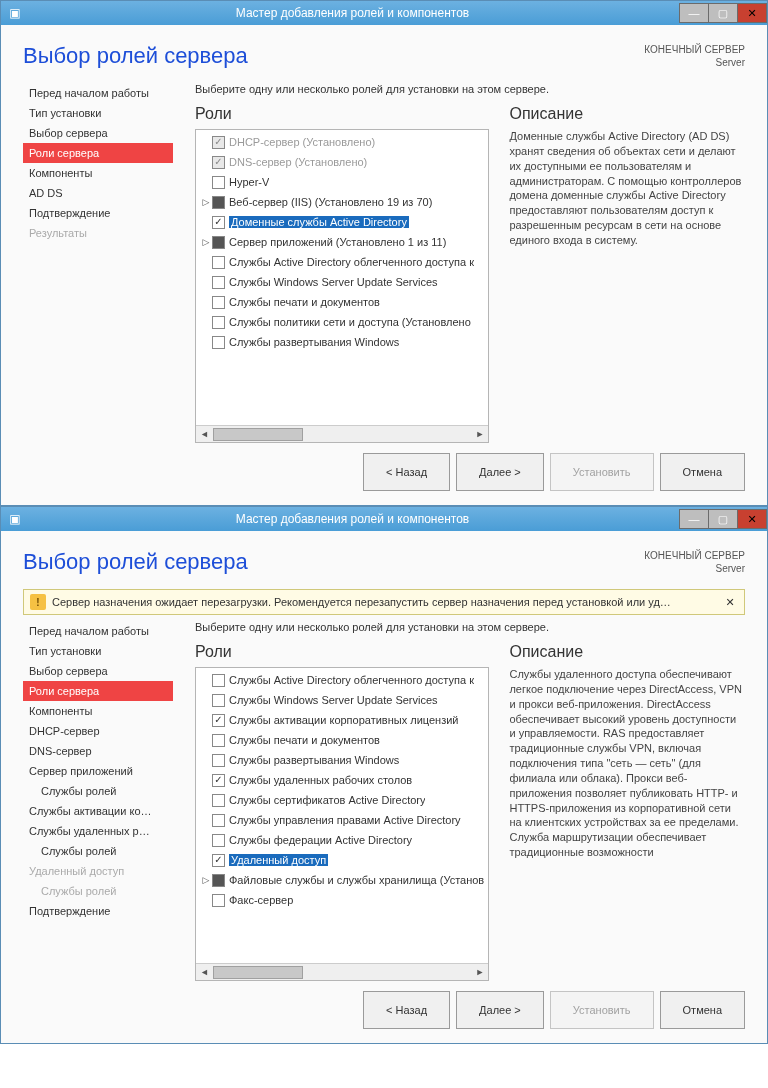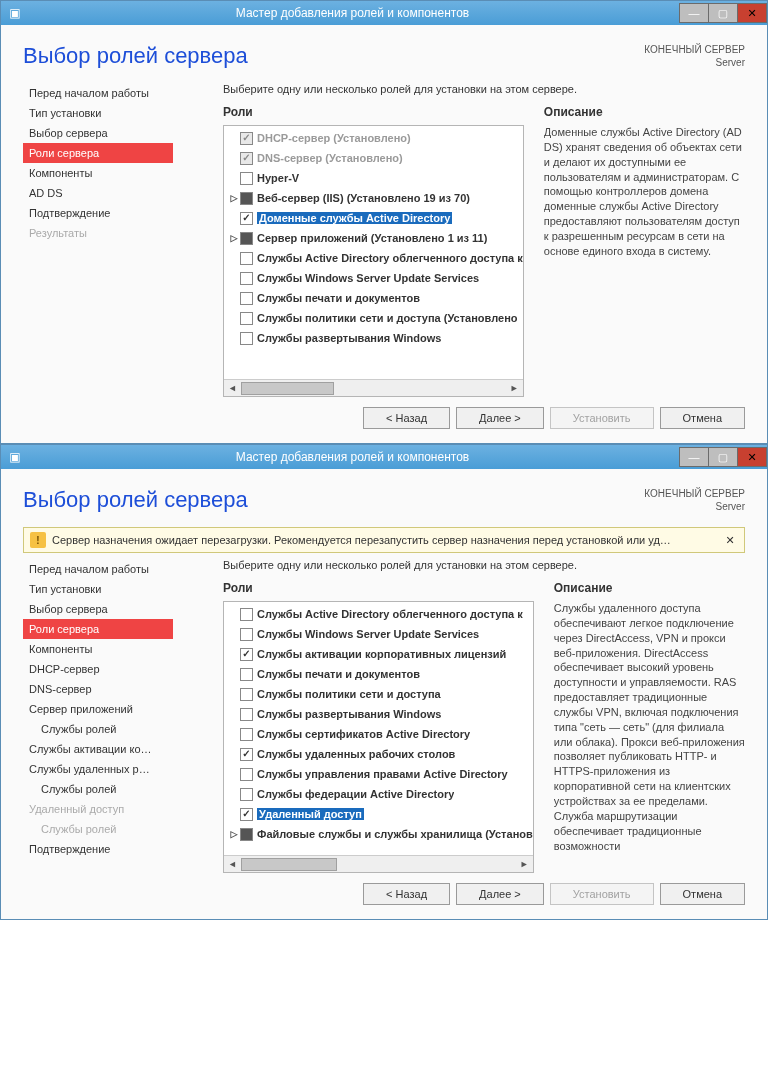--- a/index.html
+++ b/index.html
@@ -15,51 +15,51 @@
   .winbtn.close { background:#c84030; color:#000; }
   .content { background:#fafafa; padding:8px 8px 12px 8px; }
   .head { display:flex; justify-content:space-between; align-items:flex-start; padding:10px 14px 14px 14px; }
   .head h1 { font-size:22px; font-weight:400; color:#1d4ed8; margin:0; }
   .dest { text-align:right; font-size:10px; color:#555; line-height:1.3; }
   .dest .d1 { text-transform:uppercase; }
   .warnbar { background:#fffbe5; border:1px solid #d0c87a; padding:4px 6px; margin:0 14px 6px 14px; display:flex; align-items:center; font-size:11px; }
   .warnbar .wicon { width:16px; height:16px; background:#f6c143; border-radius:2px; display:flex; align-items:center; justify-content:center; font-weight:bold; color:#704b00; margin-right:6px; font-size:10px; }
   .warnbar .wtxt { flex:1; overflow:hidden; white-space:nowrap; text-overflow:ellipsis; }
   .warnbar .wx { width:16px; height:16px; display:flex; align-items:center; justify-content:center; cursor:pointer; }
-  .body { display:flex; padding:0 14px; gap:4px; }
+  .body { display:flex; padding:0 14px; gap:22px; }
   .nav { width:150px; font-size:11px; }
   .nav .item { padding:4px 6px; white-space:nowrap; overflow:hidden; text-overflow:ellipsis; color:#333; }
   .nav .item.sub { padding-left:18px; }
   .nav .item.sel { background:#ef4444; color:#fff; }
   .nav .item.dis { color:#aaa; }
-  .main { flex:1; display:flex; flex-direction:column;margin-left:46px; }
+  .main { flex:1; display:flex; flex-direction:column; }
   .intro { font-size:11px; margin-bottom:10px; }
   .cols { display:flex; gap:20px; }
   .rolescol { flex:1.25; }
   .descol { flex:1; }
-  .lb { font-weight:bold; font-size:12px; margin-bottom:6px; }
-  .listbox { border:1px solid #b5b5b5; background:#fff; height:272px; position:relative; overflow:hidden;font-weight:bold; }
+  .lb { font-weight:normal; font-size:16px; margin-bottom:6px; }
+  .listbox { border:1px solid #b5b5b5; background:#fff; height:314px; position:relative; overflow:hidden; }
   .listinner { overflow-y:auto; overflow-x:hidden; height:254px; padding:2px 0 2px 4px; }
   .row { display:flex; align-items:center; height:20px; font-size:11px; white-space:nowrap; }
   .row .exp { width:12px; display:inline-block; text-align:center; color:#555; font-size:9px; }
   .row .chk { width:13px; height:13px; border:1px solid #888; margin-right:4px; display:inline-flex; align-items:center; justify-content:center; font-size:10px; background:#fff; }
   .row .chk.fill { background:#555; }
   .row .chk.on::after { content:"✓"; color:#333; font-size:10px; line-height:1; }
   .row .chk.dis { background:#e8e8e8; color:#888; }
   .row .chk.dis.on::after { color:#888; }
   .row .txt { overflow:hidden; text-overflow:ellipsis; }
   .row.sel .txt { background:#1a6bbd; color:#fff; padding:0 2px;text-align:center; }
   .row.dis .txt { color:#9a9a9a; }
   .hscroll { position:absolute; left:0; right:0; bottom:0; height:17px; background:#efefef; border-top:1px solid #ccc; display:flex; align-items:center; }
   .hscroll .arr { width:17px; height:17px; display:flex; align-items:center; justify-content:center; font-size:9px; color:#555; }
   .hscroll .track { flex:1; height:17px; background:#efefef; position:relative; }
   .hscroll .thumb { position:absolute; left:0; width:35%; top:2px; bottom:2px; background:#c8c8c8; border:1px solid #a0a0a0; }
   .desc { font-size:11px; line-height:1.35; color:#444; height:272px; overflow:hidden; }
   .footer { display:flex; justify-content:flex-end; gap:6px; padding:10px 14px 2px 14px; }
-  .btn { min-width:76px; height:22px; background:#f0f0f0; border:1px solid #9a9a9a; font-size:11px; display:flex; align-items:center; justify-content:center; padding:0 22px; }
+  .btn { min-width:76px; height:38px; background:#f0f0f0; border:1px solid #9a9a9a; font-size:11px; display:flex; align-items:center; justify-content:center; padding:0 22px; }
   .btn.dis { color:#a2a2a2; border-color:#c4c4c4; background:#f4f4f4; }
 </style>
 </head>
 <body>
 
 <div class="window">
   <div class="titlebar">
     <span class="ticon">▣</span>
     <span class="title">Мастер добавления ролей и компонентов</span>
     <div class="winbtns">
@@ -239,56 +239,56 @@
                     <span class="txt">Службы активации корпоративных лицензий</span>
                   </div>
                   <div class="row">
                     <span class="exp"></span>
                     <span class="chk "></span>
                     <span class="txt">Службы печати и документов</span>
                   </div>
                   <div class="row">
                     <span class="exp"></span>
                     <span class="chk "></span>
-                    <span class="txt">Службы политики сети и доступа</span>
-                  </div>
-                  <div class="row">
-                    <span class="exp"></span>
-                    <span class="chk "></span>
                     <span class="txt">Службы развертывания Windows</span>
-                  </div>
-                  <div class="row">
-                    <span class="exp"></span>
-                    <span class="chk "></span>
-                    <span class="txt">Службы сертификатов Active Directory</span>
                   </div>
                   <div class="row">
                     <span class="exp"></span>
                     <span class="chk on"></span>
                     <span class="txt">Службы удаленных рабочих столов</span>
+                  </div>
+                  <div class="row">
+                    <span class="exp"></span>
+                    <span class="chk "></span>
+                    <span class="txt">Службы сертификатов Active Directory</span>
                   </div>
                   <div class="row">
                     <span class="exp"></span>
                     <span class="chk "></span>
                     <span class="txt">Службы управления правами Active Directory</span>
                   </div>
                   <div class="row">
                     <span class="exp"></span>
                     <span class="chk "></span>
                     <span class="txt">Службы федерации Active Directory</span>
                   </div>
                   <div class="row sel">
                     <span class="exp"></span>
                     <span class="chk on"></span>
                     <span class="txt">Удаленный доступ</span>
                   </div>
                   <div class="row">
                     <span class="exp">▷</span>
                     <span class="chk fill"></span>
                     <span class="txt">Файловые службы и службы хранилища (Установ</span>
+                  </div>
+                  <div class="row">
+                    <span class="exp"></span>
+                    <span class="chk "></span>
+                    <span class="txt">Факс-сервер</span>
                   </div>
                 </div>
               <div class="hscroll">
                 <div class="arr">◄</div>
                 <div class="track">
                     <div class="thumb"></div>
                   </div>
                 <div class="arr">►</div>
               </div>
             </div>

